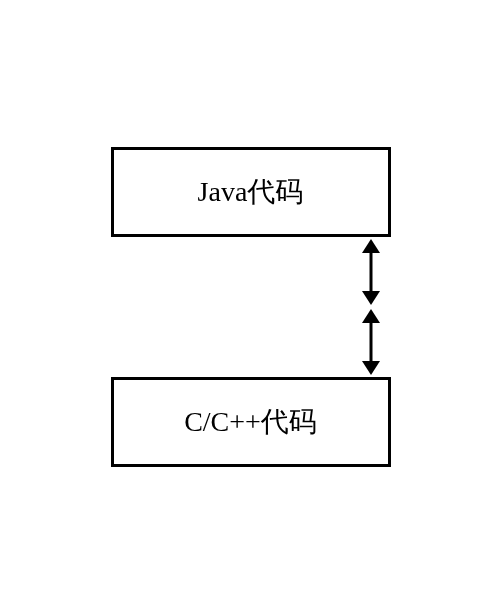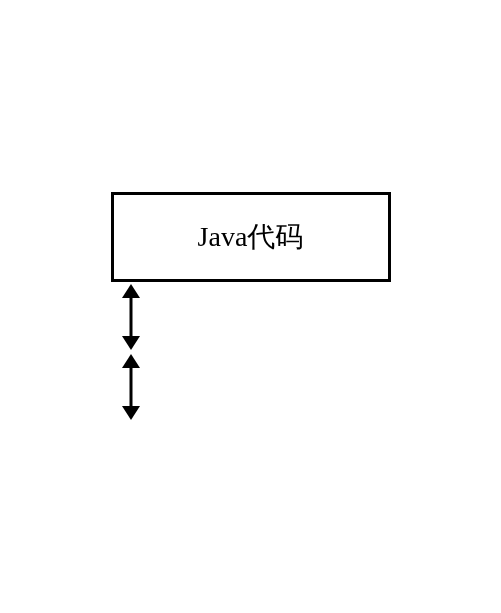--- a/index.html
+++ b/index.html
@@ -12,21 +12,21 @@
       height: 613px;
       background: #ffffff;
       display: flex;
       align-items: center;
       justify-content: center;
       font-family: "SimSun", "宋体", serif;
     }
     .diagram {
       display: flex;
       flex-direction: column;
-      align-items: flex-start;
+      align-items: flex-end;
       gap: 0;
     }
     .box {
       width: 280px;
       height: 90px;
       border: 3px solid #000;
       display: flex;
       align-items: center;
       justify-content: center;
       font-size: 28px;
@@ -61,13 +61,16 @@
 
 
   <div class="arrow-container">
     <svg class="arrow-svg" viewBox="0 0 40 70">
       <line x1="20" y1="12" x2="20" y2="58" stroke="#000" stroke-width="3"></line>
       <polygon points="20,2 11,16 29,16" fill="#000"></polygon>
       <polygon points="20,68 11,54 29,54" fill="#000"></polygon>
     </svg>
   </div>
 
+  <div class="box">
+    <span>C/C++代码</span>
+  </div>
 </div>
 
 </body></html>

